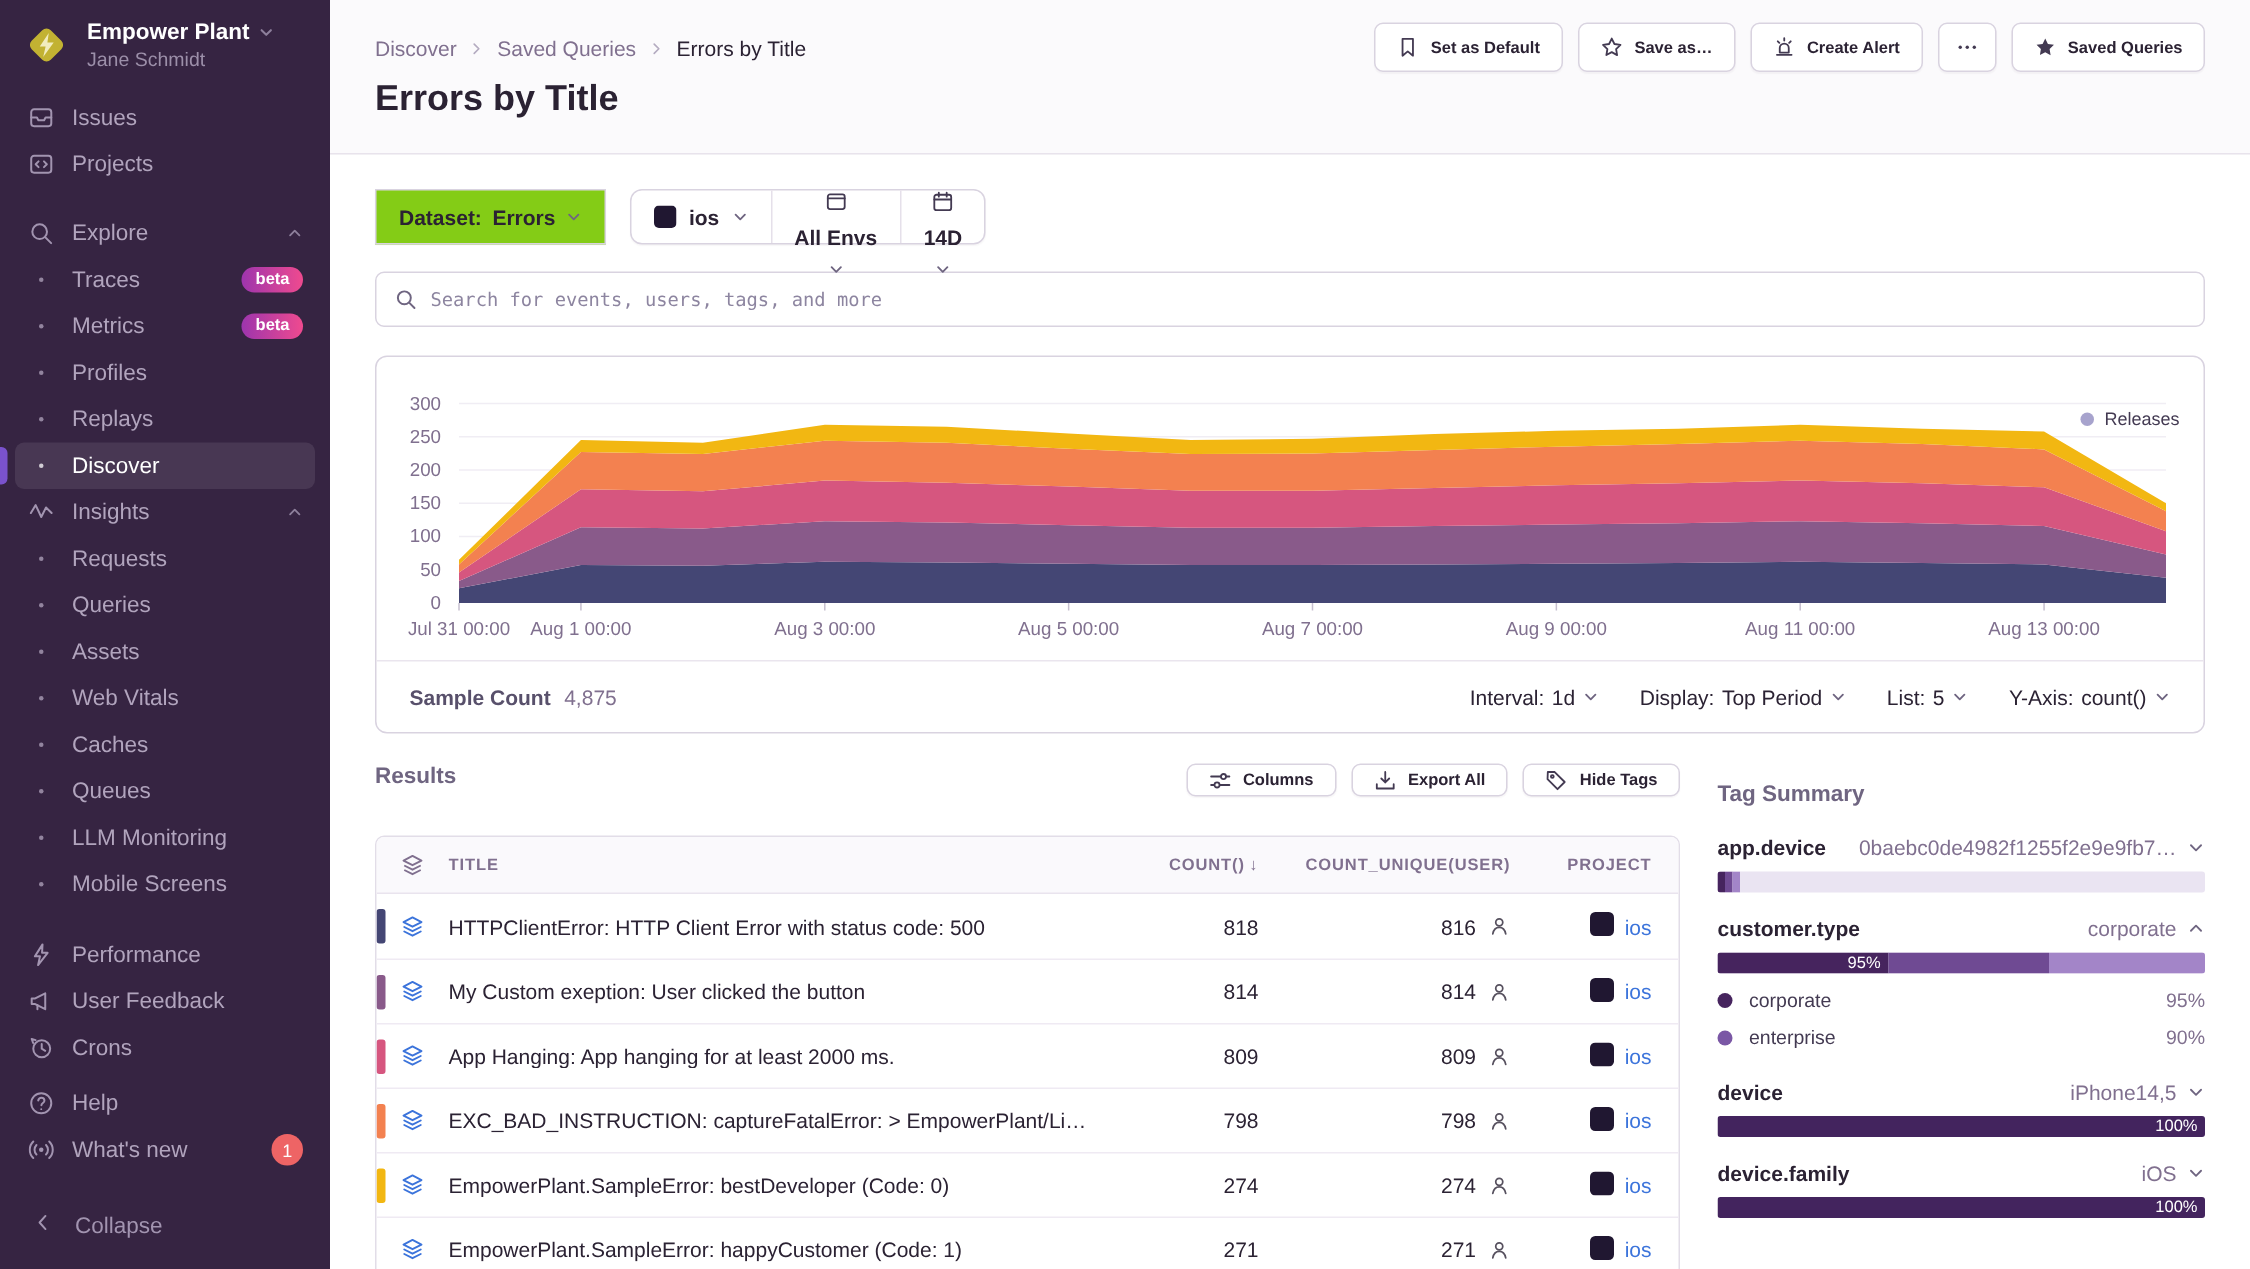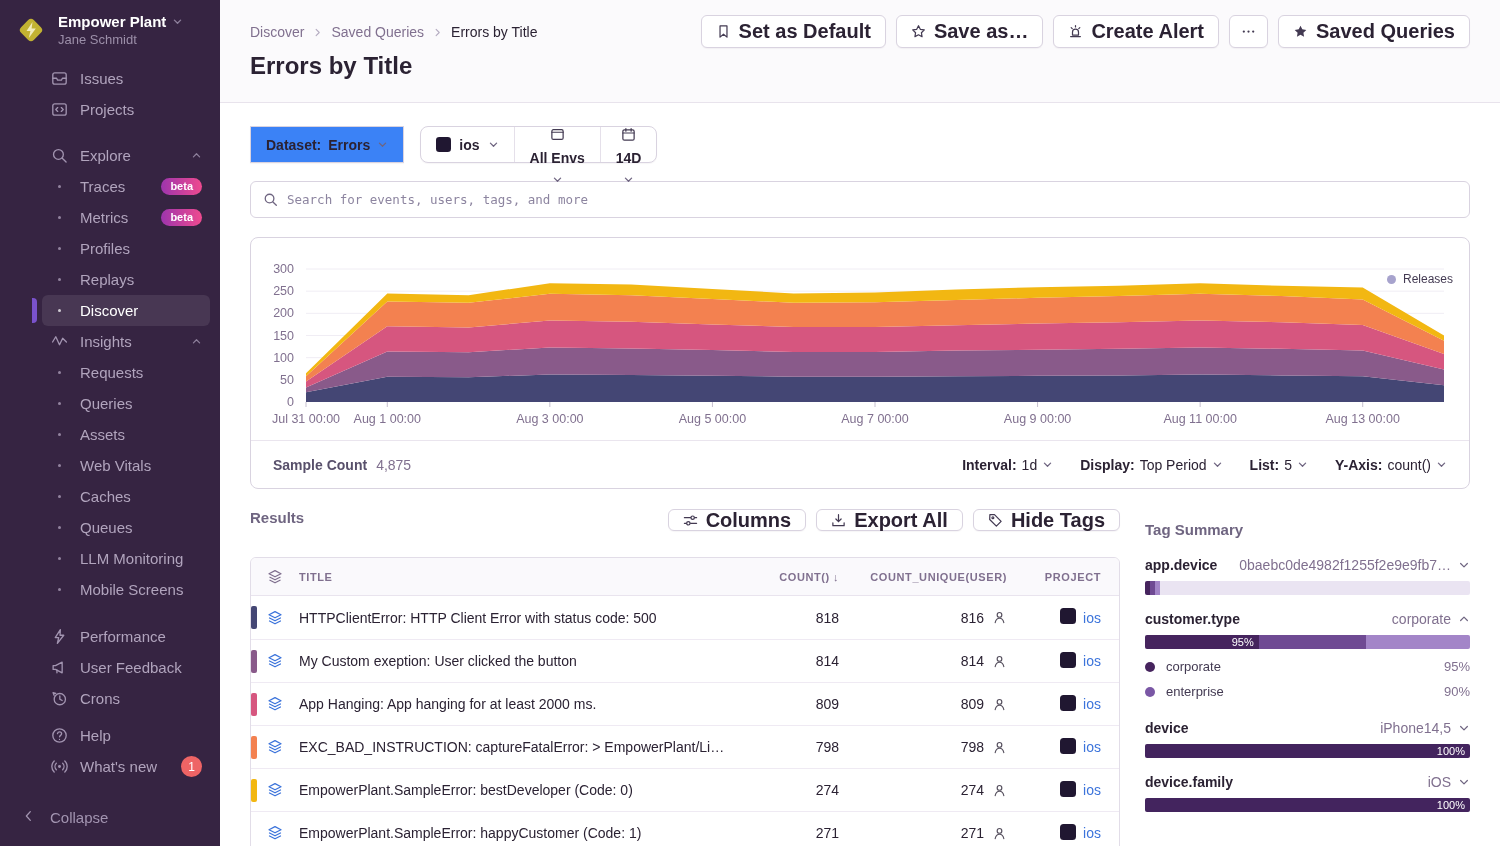--- a/index.html
+++ b/index.html
@@ -5,50 +5,50 @@
   * { margin:0; padding:0; box-sizing:border-box; }
   html,body { width:1500px; height:846px; overflow:hidden; }
   body { display:flex; font-family:"Liberation Sans", sans-serif; background:#fff; color:#2b2233; }
 
   
   .sb { width:220px; flex-shrink:0; background:#362442; color:#b1a4bd; display:flex; flex-direction:column; position:relative; }
   .sb-header { display:flex; align-items:flex-start; gap:10px; padding:13px 12px 8px 14px; }
   .sb-logo { width:34px; height:34px; flex-shrink:0; }
   .sb-org-row { display:flex; align-items:center; gap:6px; font-size:15px; font-weight:bold; color:#fff; cursor:pointer; }
   .sb-user { font-size:13px; color:#9c8fa9; margin-top:2px; }
-  .sb-nav { flex:1; padding:8px 10px 0 28px; display:flex; flex-direction:column;margin-left:14px; }
+  .sb-nav { flex:1; padding:8px 10px 0 10px; display:flex; flex-direction:column; }
   .sb-item { display:flex; align-items:center; gap:12px; height:31px; padding:0 8px; border-radius:6px; font-size:15px; cursor:pointer; position:relative; flex-shrink:0; }
   .sb-item .ic { width:18px; display:flex; justify-content:center; align-items:center; color:#a294b0; }
   .sb-item.active { background:rgba(255,255,255,.09); color:#fff; }
   .sb-item.active::before { content:""; position:absolute; left:-10px; top:3px; width:5px; height:25px; background:#7a52cc; border-radius:0 4px 4px 0; }
   .sb-bullet { width:18px; display:flex; justify-content:center; }
   .sb-bullet i { width:3px; height:3px; border-radius:50%; background:currentColor; opacity:.75; }
   .badge-beta { margin-left:auto; background:linear-gradient(90deg,#9d35ad,#ef4a8f); color:#fff; font-size:11px; font-weight:bold; padding:3px 9px; border-radius:20px; line-height:1; }
   .badge-count { margin-left:auto; background:#ee6465; color:#fff; width:21px; height:21px; border-radius:50%; display:flex; align-items:center; justify-content:center; font-size:12px; }
   .sb-chev { margin-left:auto; color:#8d7f9b; display:flex; }
   .sb-collapse { display:flex; align-items:center; gap:14px; padding:14px 18px 20px 22px; font-size:15px; color:#a294b0; cursor:pointer; }
 
   
   .main { flex:1; display:flex; flex-direction:column; min-width:0; }
   .main-header { height:103px; background:#fbfafc; border-bottom:1px solid #e8e3ec; padding:0 30px; position:relative; flex-shrink:0; }
   .breadcrumb { display:flex; align-items:center; gap:8px; padding-top:24px; font-size:14px; color:#80708f; }
   .crumb { cursor:pointer; }
   .crumb.current { color:#2b2233; cursor:default; }
   .crumb-sep { display:flex; color:#b4abc0; }
   .page-title { font-size:24px; font-weight:bold; color:#2b2233; margin-top:12px; }
   .actions { position:absolute; right:30px; top:15px; display:flex; gap:10px; }
-  .btn { display:inline-flex; align-items:center; gap:8px; height:33px; padding:0 14px; background:#fff; border:1px solid #d9d3e0; border-radius:6px; font-size:20px; font-weight:bold; color:#2b2233; cursor:pointer; box-shadow:0 1px 1px rgba(43,34,51,.04); white-space:nowrap; }
+  .btn { display:inline-flex; align-items:center; gap:8px; height:33px; padding:0 14px; background:#fff; border:1px solid #d9d3e0; border-radius:6px; font-size:11px; font-weight:bold; color:#2b2233; cursor:pointer; box-shadow:0 1px 1px rgba(43,34,51,.04); white-space:nowrap; }
   .btn .ic { display:flex; color:#433a52; }
   .btn.icon-only { padding:0 11px; }
 
   .main-body { flex:1; background:#fff; padding:23px 30px 0 30px; overflow:hidden; }
 
   
   .filter-row { display:flex; gap:16px; }
-  .f-btn { display:inline-flex; align-items:center; gap:7px; height:37px; padding:0 15px; background:#3b82f6; border:1px solid #d9d3e0; border-radius:0; font-size:14px; cursor:pointer; box-shadow:0 1px 1px rgba(43,34,51,.04); }
+  .f-btn { display:inline-flex; align-items:center; gap:7px; height:37px; padding:0 15px; background:#84cc16; border:1px solid #d9d3e0; border-radius:0; font-size:14px; cursor:pointer; box-shadow:0 1px 1px rgba(43,34,51,.04); }
   .f-btn b { font-weight:bold; }
   .f-group { display:flex; border:1px solid #d9d3e0; border-radius:8px; background:#fff; box-shadow:0 1px 1px rgba(43,34,51,.04); }
   .f-seg { display:flex; align-items:center; gap:8px; padding:0 15px; height:35px; font-size:14px; font-weight:bold; cursor:pointer; }
   .f-seg + .f-seg { border-left:1px solid #e5e0ea;flex-direction:column; }
   .f-seg .ic { display:flex; color:#433a52; }
   .chev-s { display:flex; color:#6f6581; }
 
   
   .search-bar { margin-top:18px; height:37px; border:1px solid #d9d3e0; border-radius:6px; display:flex; align-items:center; padding:0 12px; gap:9px; background:#fff; }
   .search-bar .ic { display:flex; color:#6f6581; }
@@ -58,21 +58,21 @@
   
   .chart-panel { margin-top:19px; border:1px solid #d9d3e0; border-radius:8px; background:#fff; }
   .chart-area { position:relative; height:202px; cursor:crosshair; }
   .chart-legend { position:absolute; top:13px; right:16px; display:flex; align-items:center; gap:7px; font-size:12px; color:#433a52;margin-top:21px; }
   .chart-legend .dot { width:9px; height:9px; border-radius:50%; }
   .chart-footer { border-top:1px solid #eae5ee; height:48px; display:flex; align-items:center; padding:0 22px; font-size:14px; }
   .sample-label { font-weight:bold; color:#58506b; }
   .sample-value { color:#80708f; margin-left:9px; }
   .cf-controls { margin-left:auto; display:flex; gap:27px; }
   .cf-ctl { display:flex; align-items:center; gap:5px; cursor:pointer; }
-  .cf-ctl b { font-weight:bold; }
+  .cf-ctl b { font-weight:normal; }
 
   
   .results-zone { margin-top:20px; display:flex; gap:25px; align-items:flex-start; }
   .results-left { flex:1; min-width:0; }
   .results-header { display:flex; align-items:flex-start; height:40px; }
   .results-title { font-size:15px; font-weight:bold; color:#6f6581; }
   .results-btns { margin-left:auto; display:flex; gap:10px; }
   .results-btns .btn { height:22px; }
 
   .tbl { margin-top:8px; border:1px solid #e2dde8; border-radius:6px; background:#fff; overflow:hidden; }

